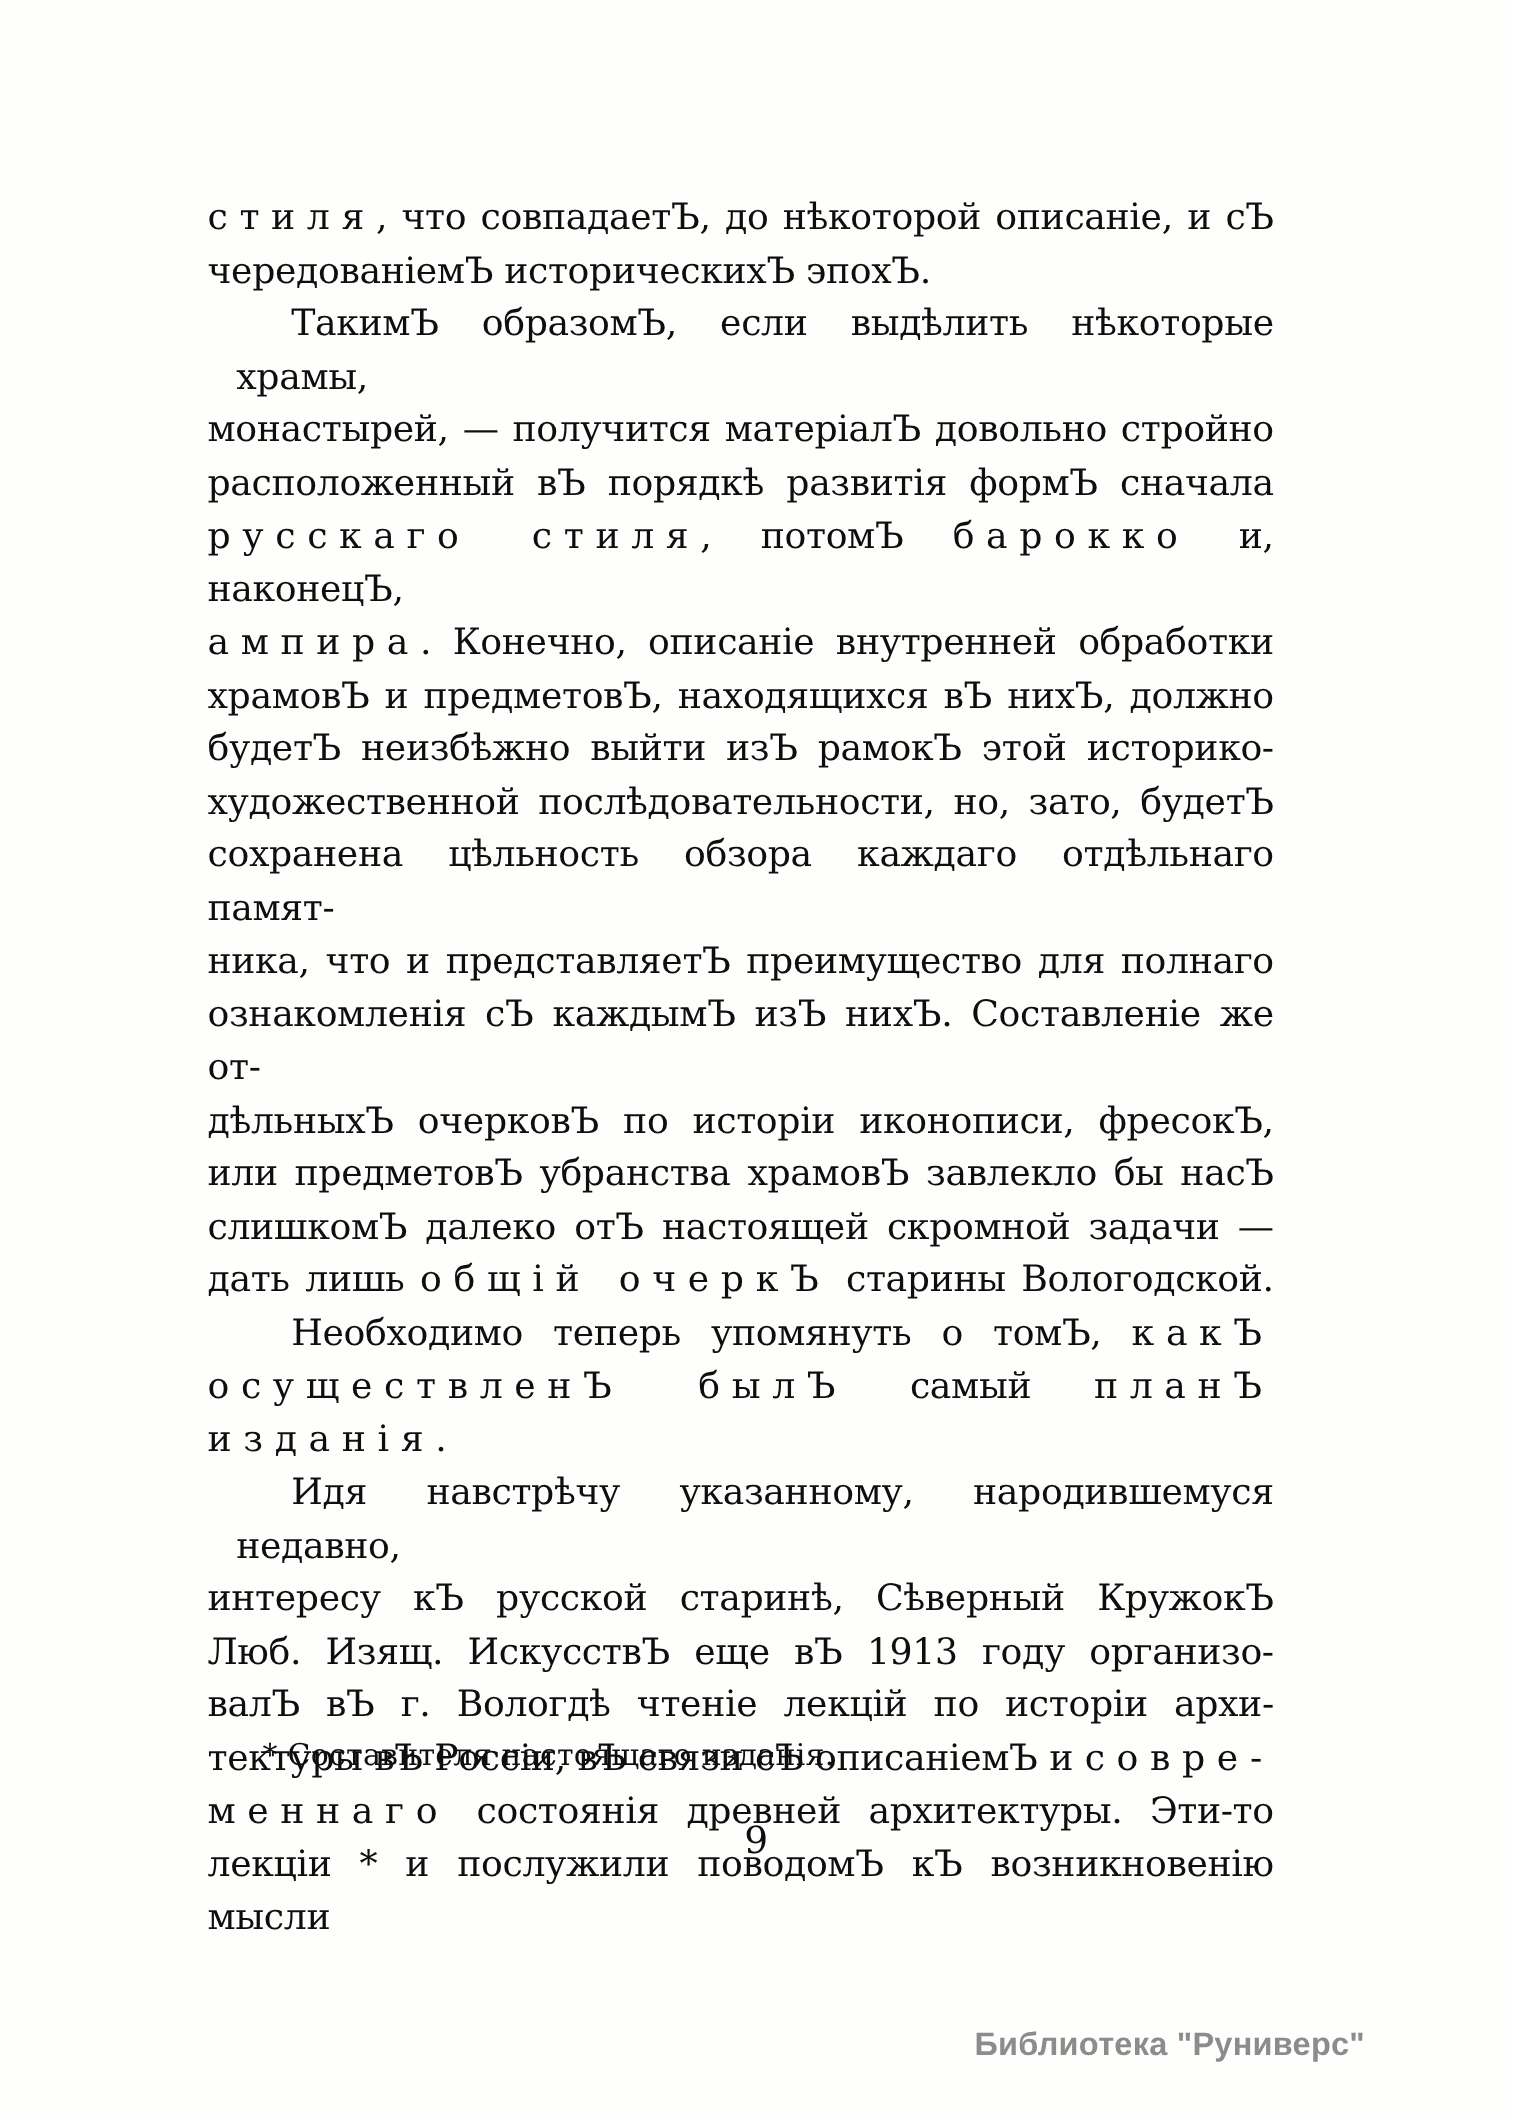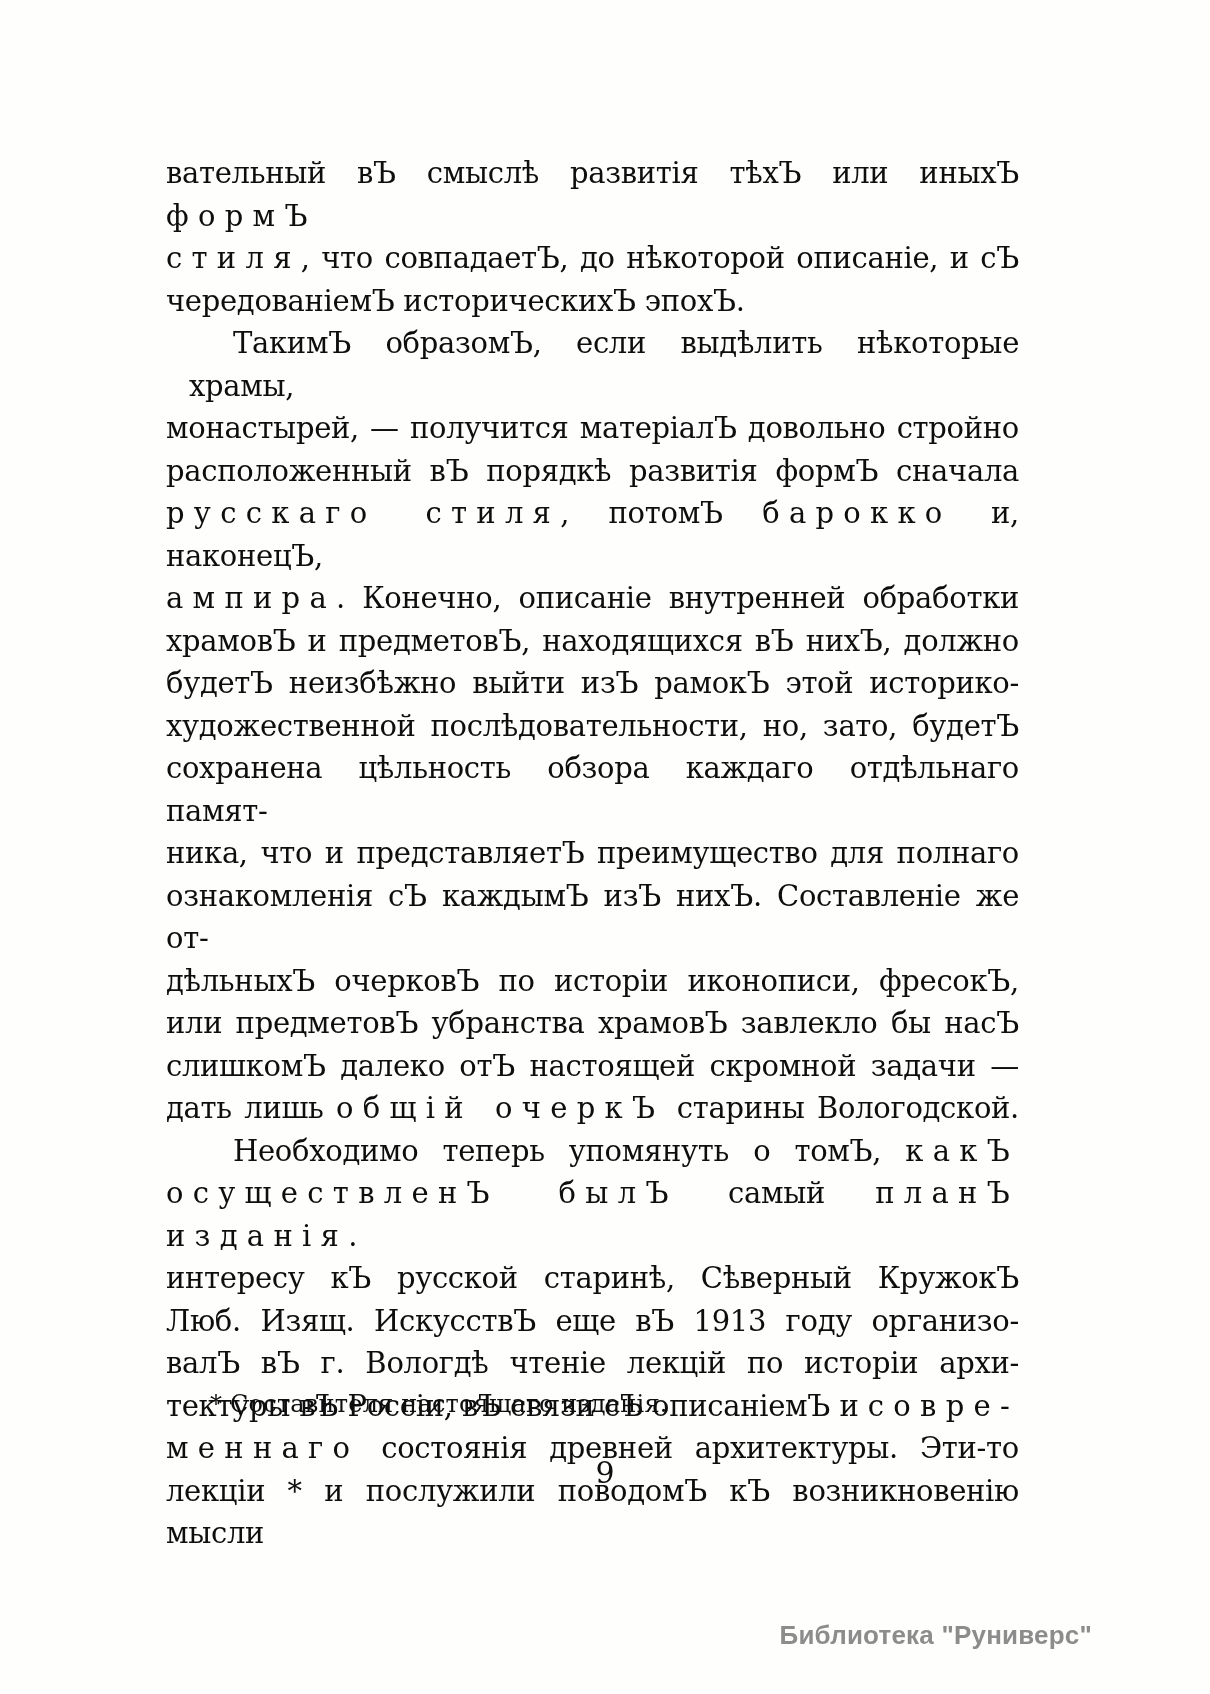--- a/index.html
+++ b/index.html
@@ -69,40 +69,40 @@
     color: #8c8c8c;
     letter-spacing: 0.2px;
   }
 </style>
 </head>
 <body>
 
 <div class="page">
 
   <div class="text-block" id="text-block">
-      <div class="ln"><span>вательный вЪ смыслѣ развитія тѣхЪ или иныхЪ </span><span class="sp">формЪ</span></div>
       <div class="ln"><span class="sp">стиля</span><span>, что совпадаетЪ, до нѣкоторой описаніе, и сЪ</span></div>
       <div class="ln noj"><span>чередованіемЪ историческихЪ эпохЪ.</span></div>
       <div class="ln ind"><span>ТакимЪ образомЪ, если выдѣлить нѣкоторые храмы,</span></div>
       <div class="ln"><span>монастырей, — получится матеріалЪ довольно стройно</span></div>
       <div class="ln"><span>расположенный вЪ порядкѣ развитія формЪ сначала</span></div>
       <div class="ln"><span class="sp">русскаго стиля</span><span>, потомЪ </span><span class="sp">барокко</span><span> и, наконецЪ,</span></div>
       <div class="ln"><span class="sp">ампира</span><span>. Конечно, описаніе внутренней обработки</span></div>
       <div class="ln"><span>храмовЪ и предметовЪ, находящихся вЪ нихЪ, должно</span></div>
       <div class="ln"><span>будетЪ неизбѣжно выйти изЪ рамокЪ этой историко-</span></div>
       <div class="ln"><span>художественной послѣдовательности, но, зато, будетЪ</span></div>
       <div class="ln"><span>сохранена цѣльность обзора каждаго отдѣльнаго памят-</span></div>
       <div class="ln"><span>ника, что и представляетЪ преимущество для полнаго</span></div>
       <div class="ln"><span>ознакомленія сЪ каждымЪ изЪ нихЪ. Составленіе же от-</span></div>
       <div class="ln"><span>дѣльныхЪ очерковЪ по исторіи иконописи, фресокЪ,</span></div>
       <div class="ln"><span>или предметовЪ убранства храмовЪ завлекло бы насЪ</span></div>
       <div class="ln"><span>слишкомЪ далеко отЪ настоящей скромной задачи —</span></div>
       <div class="ln"><span>дать лишь </span><span class="sp">общій очеркЪ</span><span> старины Вологодской.</span></div>
       <div class="ln ind"><span>Необходимо теперь упомянуть о томЪ, </span><span class="sp">какЪ</span></div>
       <div class="ln"><span class="sp">осуществленЪ былЪ</span><span> самый </span><span class="sp">планЪ изданія</span><span>.</span></div>
+      <div class="ln ind"><span>Идя навстрѣчу указанному, народившемуся недавно,</span></div>
       <div class="ln"><span>интересу кЪ русской старинѣ, Сѣверный КружокЪ</span></div>
       <div class="ln"><span>Люб. Изящ. ИскусствЪ еще вЪ 1913 году организо-</span></div>
       <div class="ln"><span>валЪ вЪ г. Вологдѣ чтеніе лекцій по исторіи архи-</span></div>
       <div class="ln"><span>тектуры вЪ Россіи, вЪ связи сЪ описаніемЪ и </span><span class="sp">совре-</span></div>
       <div class="ln"><span class="sp">меннаго</span><span> состоянія древней архитектуры. Эти-то</span></div>
       <div class="ln"><span>лекціи * и послужили поводомЪ кЪ возникновенію мысли</span></div>
     </div>
 
   <div class="footnote">* Составителя настоящаго изданія.</div>
 

